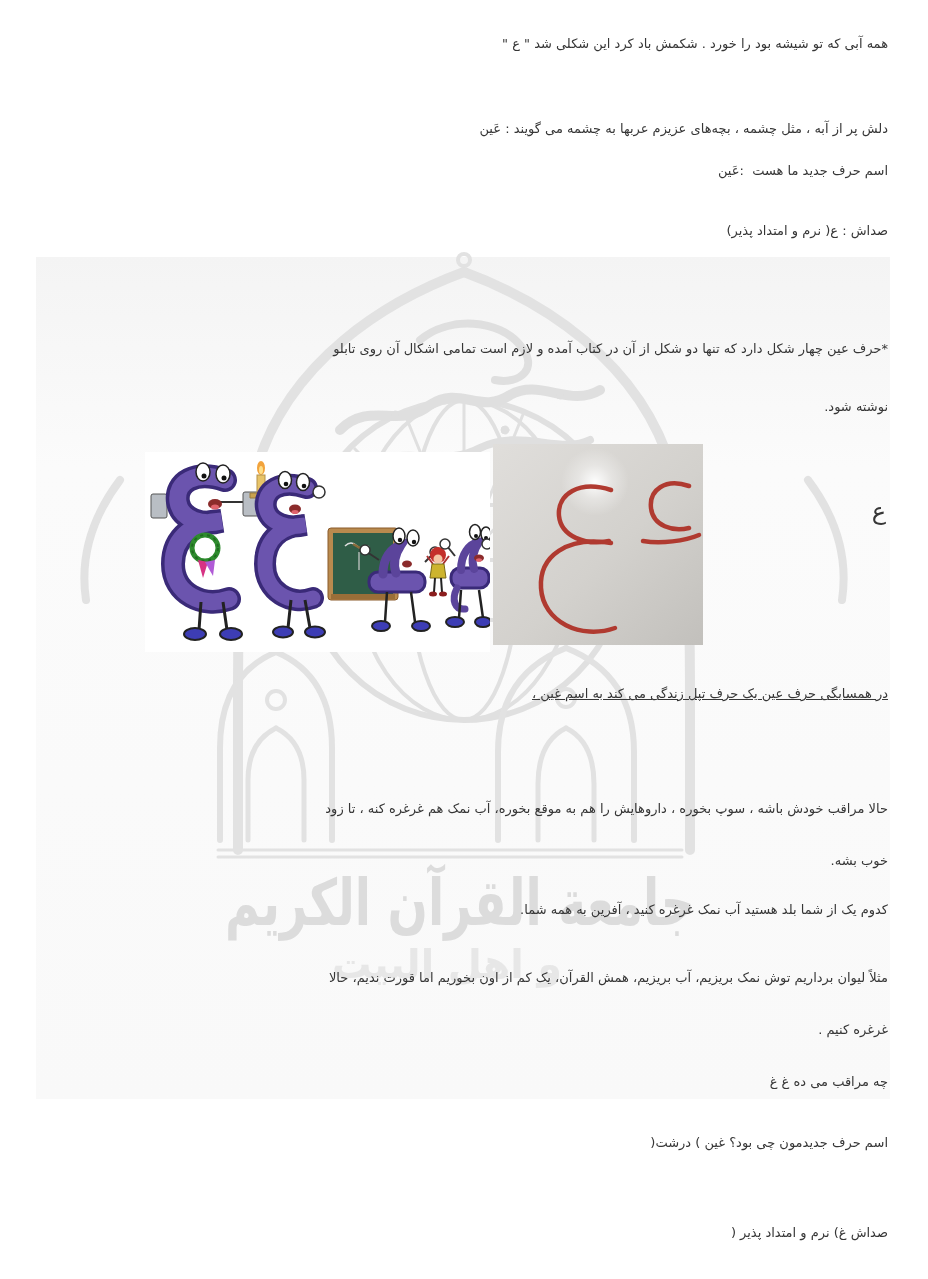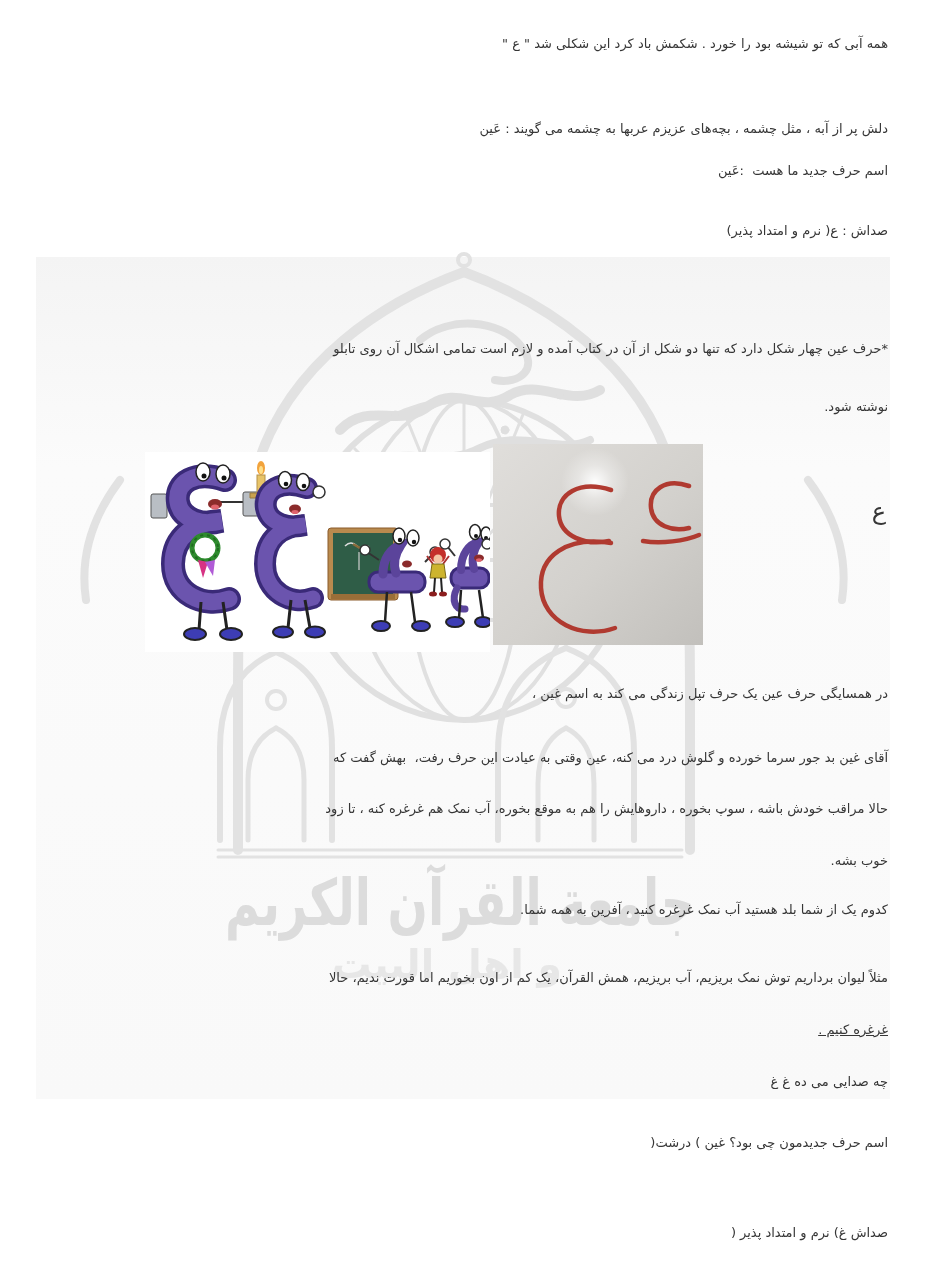--- a/index.html
+++ b/index.html
@@ -7,22 +7,22 @@
         font-family:"DejaVu Sans",sans-serif;}
   .watermark{position:absolute;left:0;top:0;z-index:0;pointer-events:none;}
   figure{margin:0;padding:0;}
   .fig-cartoon{position:absolute;left:145px;top:452px;width:345px;height:200px;z-index:1;}
   .fig-whiteboard{position:absolute;left:493px;top:444px;width:210px;height:201px;z-index:1;}
   .para{position:absolute;right:40px;z-index:2;direction:rtl;unicode-bidi:plaintext;
         text-align:right;white-space:pre;font-size:13px;line-height:26px;color:#363636;}
   .p0{top:31px;}  .p1{top:96px;margin-top:20px;}  .p2{top:158px;} .p3{top:218px;}
   .p4{top:336px;} .p5{top:394px;}
   .p6{top:498px;font-size:24px;right:42px;}
-  .p7{top:681px;} .p8{top:745px;} .p9{top:796px;} .p10{top:848px;}
-  .p11{top:897px;}.p12{top:965px;}.p13{top:1017px;text-decoration:underline;}.p14{top:1069px;}
+  .p7{top:681px;text-decoration:underline;} .p8{top:745px;} .p9{top:796px;} .p10{top:848px;}
+  .p11{top:897px;}.p12{top:965px;}.p13{top:1017px;}.p14{top:1069px;}
   .p15{top:1130px;}.p16{top:1190px;margin-top:30px;}
 </style>
 </head>
 <body>
 
 <div class="page">
 
   <svg class="watermark" width="928" height="1279" viewBox="0 0 928 1279">
     <defs>
       <linearGradient id="wm-bg" x1="0" y1="0" x2="0" y2="1">
@@ -200,23 +200,22 @@
   </figure>
 
   <div class="para p0">همه آبی که تو شیشه بود را خورد . شکمش باد کرد این شکلی شد " ع "</div>
   <div class="para p1">دلش پر از آبه ، مثل چشمه ، بچه‌های عزیزم عربها به چشمه می گویند : عَین</div>
   <div class="para p2">اسم حرف جدید ما هست  :عَین</div>
   <div class="para p3">صداش : ع( نرم و امتداد پذیر)</div>
   <div class="para p4">*حرف عین چهار شکل دارد که تنها دو شکل از آن در کتاب آمده و لازم است تمامی اشکال آن روی تابلو</div>
   <div class="para p5">نوشته شود.</div>
   <div class="para p6">ع</div>
   <div class="para p7">در همسایگی حرف عین یک حرف تپل زندگی می کند به اسم غین ،</div>
-  <div class="para p8">آقای غین بد جور سرما خورده و گلوش درد می کنه، عین وقتی به عیادت این حرف رفت،  بهش گفت که</div>
   <div class="para p9">حالا مراقب خودش باشه ، سوپ بخوره ، داروهایش را هم به موقع بخوره، آب نمک هم غرغره کنه ، تا زود</div>
   <div class="para p10">خوب بشه.</div>
   <div class="para p11">کدوم یک از شما بلد هستید آب نمک غرغره کنید ، آفرین به همه شما.</div>
   <div class="para p12">مثلاً لیوان برداریم توش نمک بریزیم، آب بریزیم، همش القرآن، یک کم از اون بخوریم اما قورت ندیم، حالا</div>
   <div class="para p13">غرغره کنیم .</div>
-  <div class="para p14">چه صدایی می ده غ غ</div>
+  <div class="para p14">چه مراقب می ده غ غ</div>
   <div class="para p15">اسم حرف جدیدمون چی بود؟ غین ) درشت(</div>
   <div class="para p16">صداش غ) نرم و امتداد پذیر (</div>
 
 </div>
 
 </body></html>

